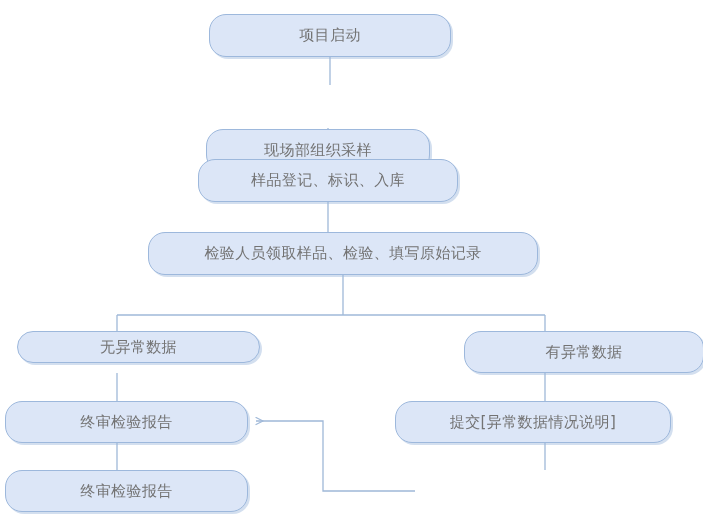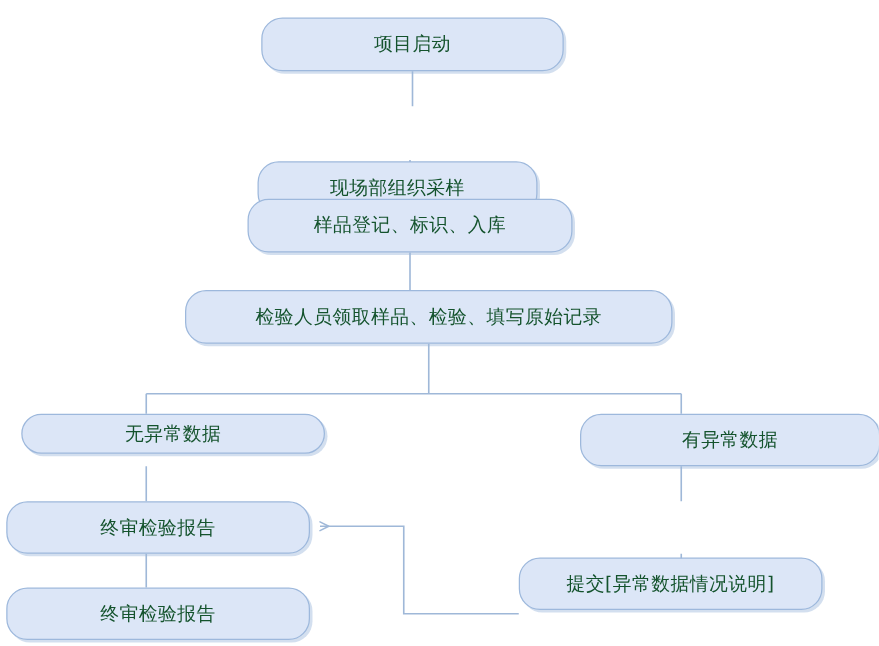--- a/index.html
+++ b/index.html
@@ -29,21 +29,21 @@
   .node {
     position: absolute;
     box-sizing: border-box;
     background: #dce6f7;
     border: 1px solid #9db8dc;
     border-radius: 17px;
     box-shadow: 2px 2px 0 0 rgba(157,184,220,0.45);
     display: flex;
     align-items: center;
     justify-content: center;
-    color: #14532d;
+    color: #737373;
     font-size: 15px;
     line-height: 1.1;
     letter-spacing: 0.4px;
     white-space: nowrap;
     z-index: 2;
   }
   .node-label {
     display: block;
   }
 </style>
@@ -105,21 +105,21 @@
   </div>
 
   <div class="node" style="left:417px; top:331px; width:240px; height:42px;margin-left:47px;">
     <span class="node-label">有异常数据</span>
   </div>
 
   <div class="node" style="left:5px; top:401px; width:243px; height:42px;">
     <span class="node-label">终审检验报告</span>
   </div>
 
-  <div class="node" style="left:415px; top:401px; width:243px; height:42px;margin-top:45px;">
+  <div class="node" style="left:395px; top:401px; width:276px; height:42px;">
     <span class="node-label">提交[异常数据情况说明]</span>
   </div>
 
   <div class="node" style="left:5px; top:470px; width:243px; height:42px;">
     <span class="node-label">终审检验报告</span>
   </div>
 
 
 </div>
 

